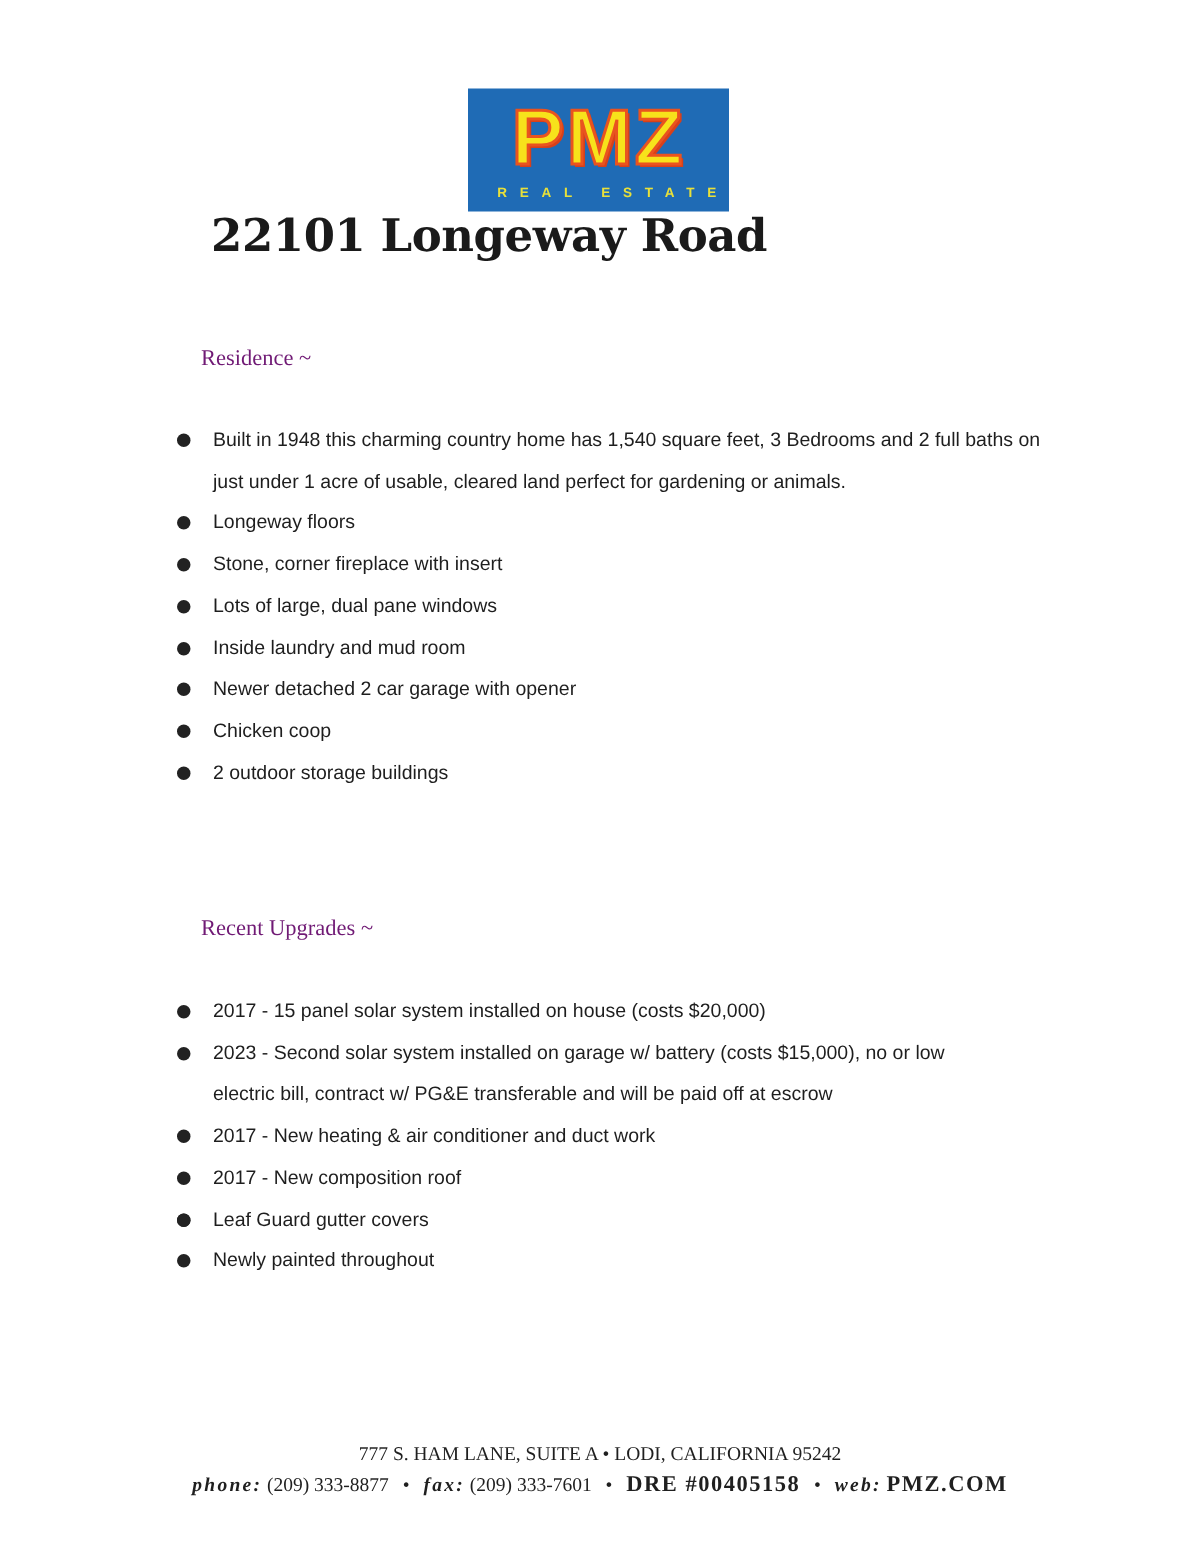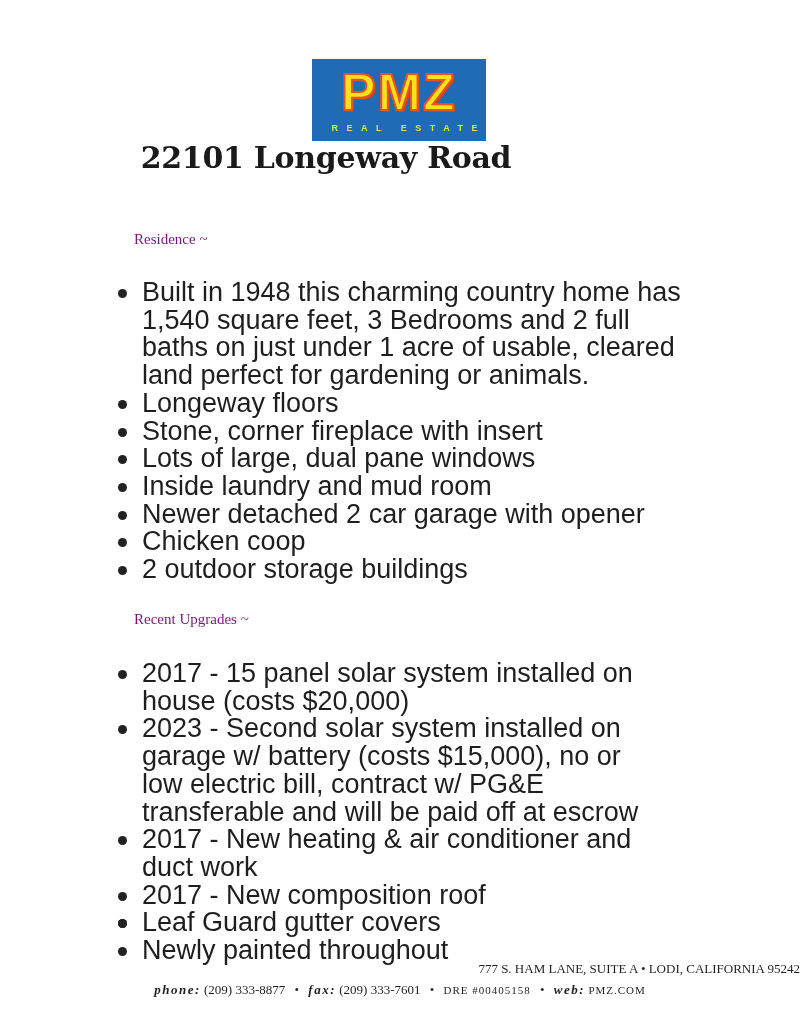--- a/index.html
+++ b/index.html
@@ -73,21 +73,21 @@
       color: #701a75;
       margin-left: 41px;
     }
     .bullets {
       position: absolute;
       left: 118px;
       margin: 0;
       padding: 0;
       list-style: none;
       font-family: "Liberation Sans", sans-serif;
-      font-size: 27px;
+      font-size: 13px;
       line-height: 27.7px;
       color: #1e1e1e;
     }
     .bullets li {
       position: relative;
       padding-left: 24px;
     }
     .bullets li .bullet-dot {
       position: absolute;
       left: 0;
@@ -104,38 +104,38 @@
       left: 0;
       width: 800px;
       text-align: center;
       font-family: "Liberation Serif", serif;
       color: #1f1f1f;
     }
     .footer-line1 {
       top: 961px;
       font-size: 13px;
       line-height: 16px;
-      text-align: right;
     }
     .footer-line2 {
       top: 982px;
       font-size: 13px;
       line-height: 16px;
     }
     .footer-line2 .label {
       font-style: italic;
       font-weight: bold;
       letter-spacing: 1.5px;
     }
     .footer-line2 .sep {
       padding: 0 6px;
     }
     .footer-line2 .small-caps {
-      font-size: 11px;
+      font-size: 15px;
       letter-spacing: 1px;
+      font-weight: bold;
     }
   </style>
 </head>
 <body>
 
 <div class="logo">
   <div class="logo-main">PMZ</div>
   <div class="logo-sub">REAL ESTATE</div>
 </div>
 

